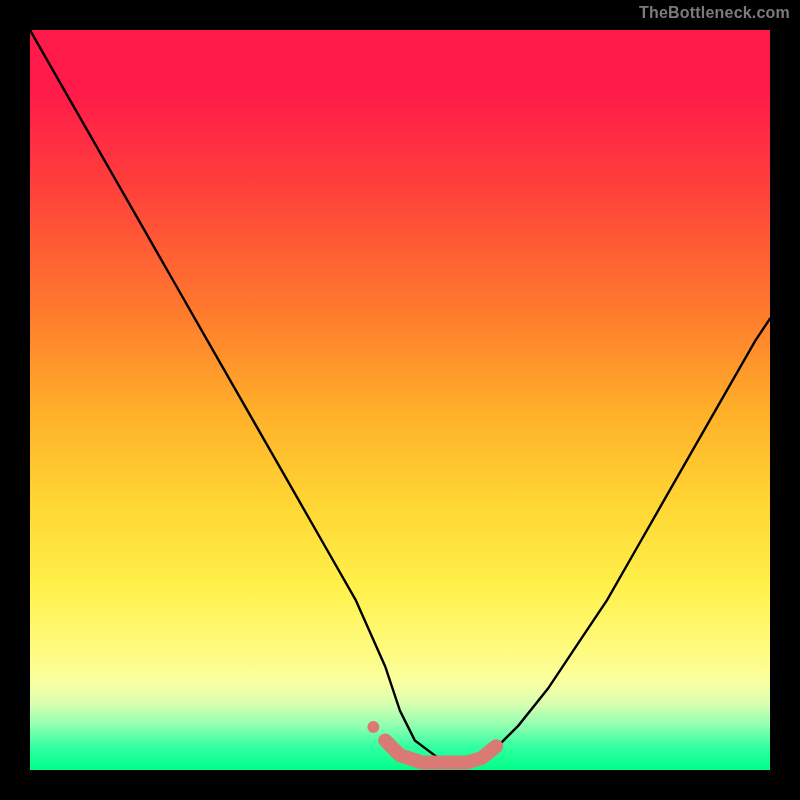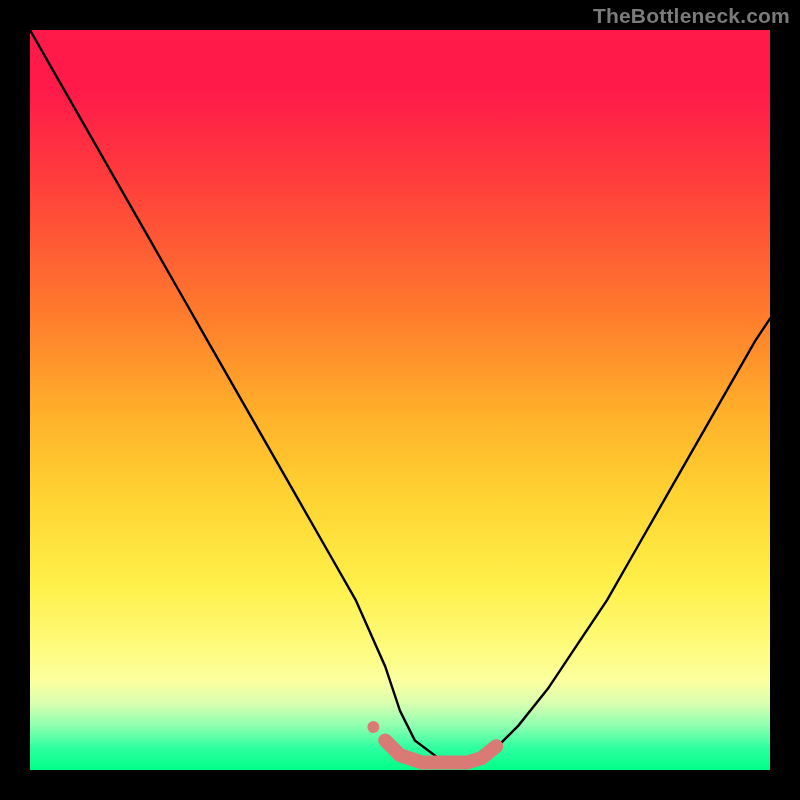--- a/index.html
+++ b/index.html
@@ -54,21 +54,21 @@
     position: absolute;
     top: 0;
     left: 0;
     width: 740px;
     height: 740px;
   }
   .watermark {
     position: absolute;
     top: 4px;
     right: 10px;
-    font-size: 21px;
+    font-size: 16px;
     font-weight: 600;
     color: #7b7b7b;
     letter-spacing: 0.2px;
   }
 </style>
 </head>
 <body>
 
 <div class="frame">
 

